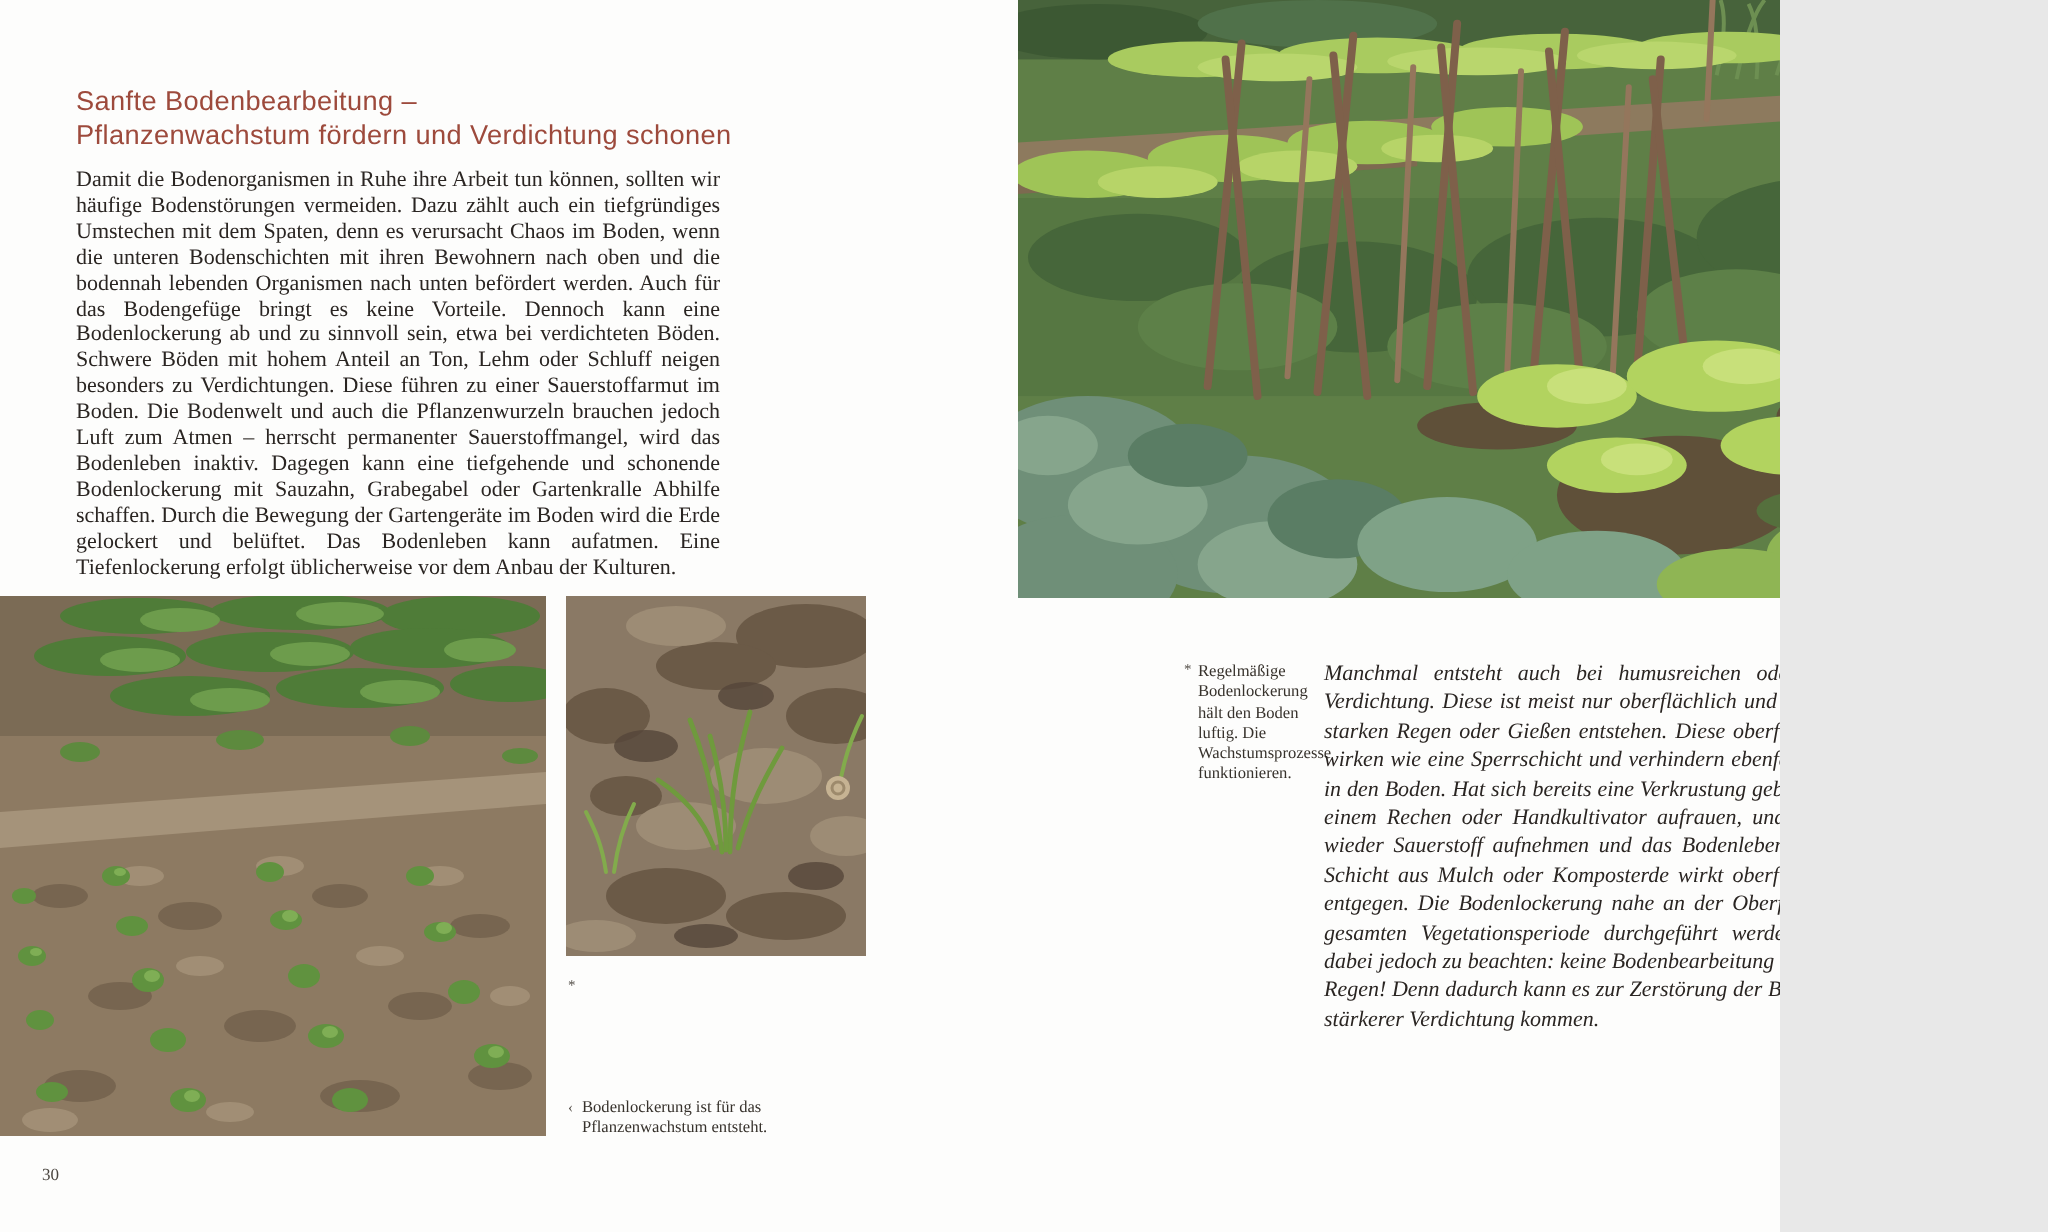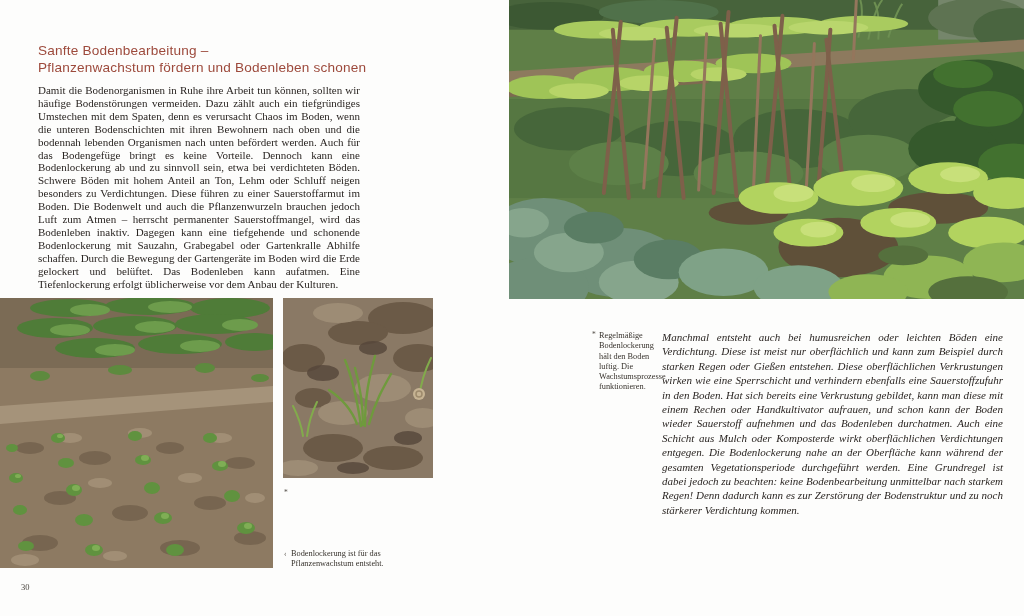--- a/index.html
+++ b/index.html
@@ -1,17 +1,17 @@
 <!DOCTYPE html>
 <html><head>
 <meta charset="utf-8">
 <style>
   html,body{margin:0;padding:0;background:#e8e8e8;}
   .spread{
-    position:relative;width:1024px;height:616px;background:#fdfdfc;
+    position:relative;width:890px;height:616px;background:#fdfdfc;
     overflow:hidden;font-family:"Liberation Serif",serif;color:#2a2522;
   }
   
   .heading{
     position:absolute;left:38px;top:42px;width:460px;margin:0;
     font-family:"Liberation Sans",sans-serif;font-weight:400;
     font-size:13.6px;line-height:17px;color:#9d4a3c;letter-spacing:.2px;
   }
   .heading span{display:block;}
   .body-text{
@@ -47,21 +47,21 @@
 </style>
 </head>
 <body>
 
 <div class="spread">
 
   <section>
 
     <h1 class="heading">
         <span>Sanfte Bodenbearbeitung –</span>
-        <span>Pflanzenwachstum fördern und Bodenleben schonen</span>
+        <span>Pflanzenwachstum fördern und Verdichtung schonen</span>
       </h1>
 
     <p class="body-text body-left">Damit die Bodenorganismen in Ruhe ihre Arbeit tun können, sollten wir häufige Bodenstörungen vermeiden. Dazu zählt auch ein tiefgründiges Umstechen mit dem Spaten, denn es verursacht Chaos im Boden, wenn die unteren Bodenschichten mit ihren Bewohnern nach oben und die bodennah lebenden Organismen nach unten befördert werden. Auch für das Bodengefüge bringt es keine Vorteile. Dennoch kann eine Bodenlockerung ab und zu sinnvoll sein, etwa bei verdichteten Böden. Schwere Böden mit hohem Anteil an Ton, Lehm oder Schluff neigen besonders zu Verdichtungen. Diese führen zu einer Sauerstoffarmut im Boden. Die Bodenwelt und auch die Pflanzenwurzeln brauchen jedoch Luft zum Atmen – herrscht permanenter Sauerstoffmangel, wird das Bodenleben inaktiv. Dagegen kann eine tiefgehende und schonende Bodenlockerung mit Sauzahn, Grabegabel oder Gartenkralle Abhilfe schaffen. Durch die Bewegung der Gartengeräte im Boden wird die Erde gelockert und belüftet. Das Bodenleben kann aufatmen. Eine Tiefenlockerung erfolgt üblicherweise vor dem Anbau der Kulturen.</p>
 
     <figure class="photo photo-left-large">
       <svg viewBox="0 0 273 270" preserveAspectRatio="none">
         <rect width="273" height="270" fill="#8d7a62"></rect>
         <rect width="273" height="70" fill="#7b6b55"></rect>
         <g fill="#4f7c38">
           <ellipse cx="70" cy="10" rx="40" ry="9"></ellipse>

